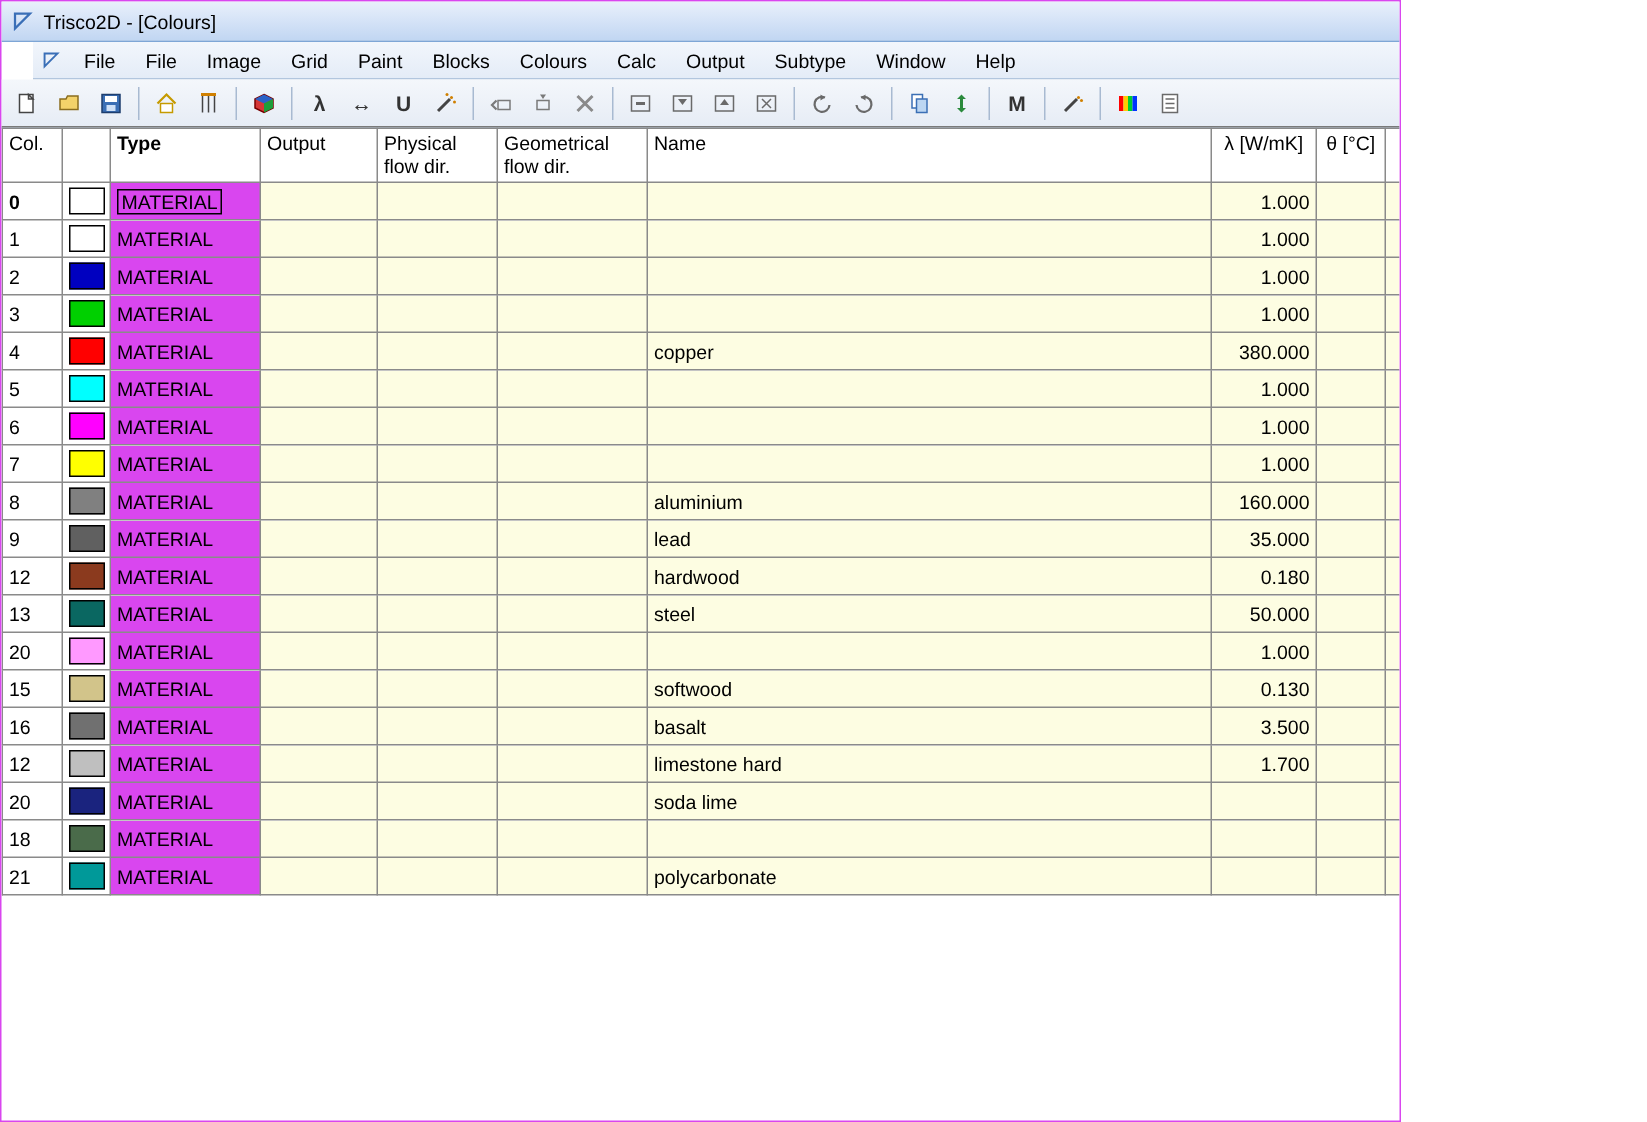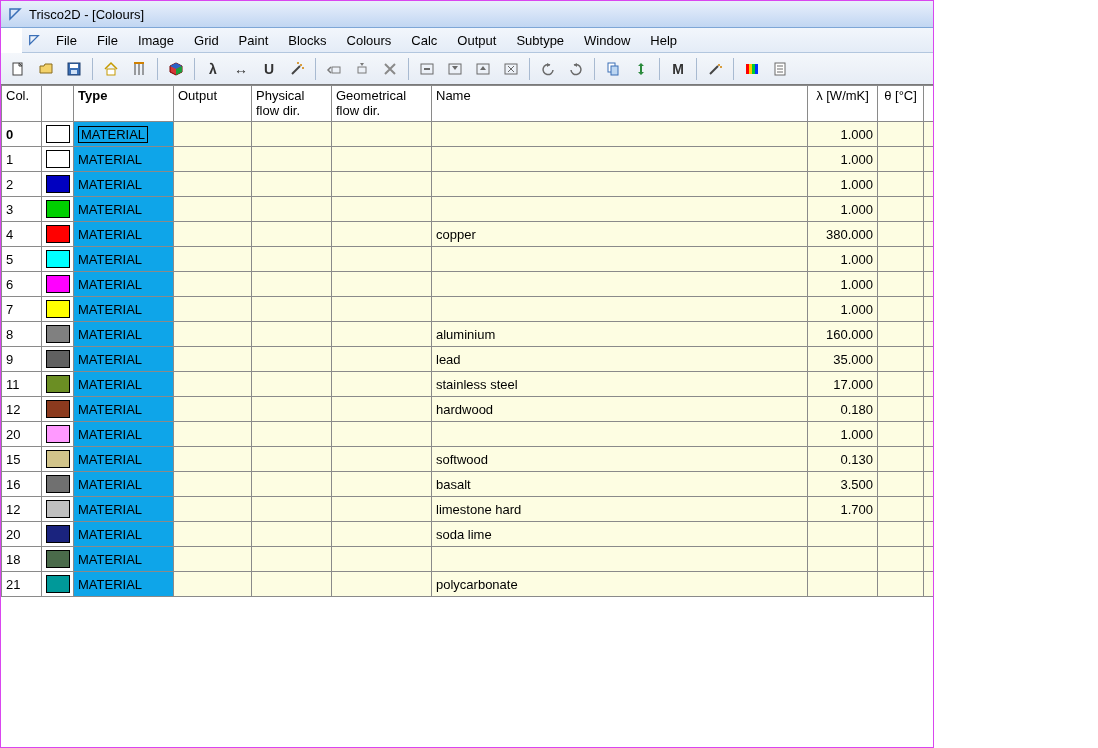--- a/index.html
+++ b/index.html
@@ -147,21 +147,21 @@
   .swatch-inner {
     width: 22px;
     height: 16px;
     border: 1px solid #000;
     margin: 0 auto;
   }
   table.colourgrid td.right {
     text-align: right;
   }
   table.colourgrid td.type-cell {
-    background: #0ea5e9;
+    background: #d946ef;
   }
   .type-boxed {
     display:inline-block;
     padding:0 2px;
     border:1px solid #000;
   }
   tr.selected td.rownum { font-weight: bold; }
   
   .c-col   { width: 40px; }
   .c-sw    { width: 32px; }
@@ -533,45 +533,45 @@
             <td></td>
             <td></td>
             <td></td>
             <td>lead</td>
             <td class="right">35.000</td>
             <td class="right"></td>
             <td class="right"></td>
             <td class="right"></td>
           </tr>
           <tr>
-            <td class="rowhdr rownum">11</td>
-            <td class="rowhdr swatch">
-              <div class="swatch-inner" style="background: rgb(107, 142, 35);"></div>
-            </td>
-            <td class="type-cell">MATERIAL</td>
-            <td></td>
-            <td></td>
-            <td></td>
-            <td>stainless steel</td>
-            <td class="right">17.000</td>
-            <td class="right"></td>
-            <td class="right"></td>
-            <td class="right"></td>
-          </tr>
-          <tr>
             <td class="rowhdr rownum">12</td>
             <td class="rowhdr swatch">
               <div class="swatch-inner" style="background: rgb(139, 58, 30);"></div>
             </td>
             <td class="type-cell">MATERIAL</td>
             <td></td>
             <td></td>
             <td></td>
             <td>hardwood</td>
             <td class="right">0.180</td>
+            <td class="right"></td>
+            <td class="right"></td>
+            <td class="right"></td>
+          </tr>
+          <tr>
+            <td class="rowhdr rownum">13</td>
+            <td class="rowhdr swatch">
+              <div class="swatch-inner" style="background: rgb(10, 103, 97);"></div>
+            </td>
+            <td class="type-cell">MATERIAL</td>
+            <td></td>
+            <td></td>
+            <td></td>
+            <td>steel</td>
+            <td class="right">50.000</td>
             <td class="right"></td>
             <td class="right"></td>
             <td class="right"></td>
           </tr>
           <tr>
             <td class="rowhdr rownum">20</td>
             <td class="rowhdr swatch">
               <div class="swatch-inner" style="background: rgb(255, 153, 255);"></div>
             </td>
             <td class="type-cell">MATERIAL</td>

